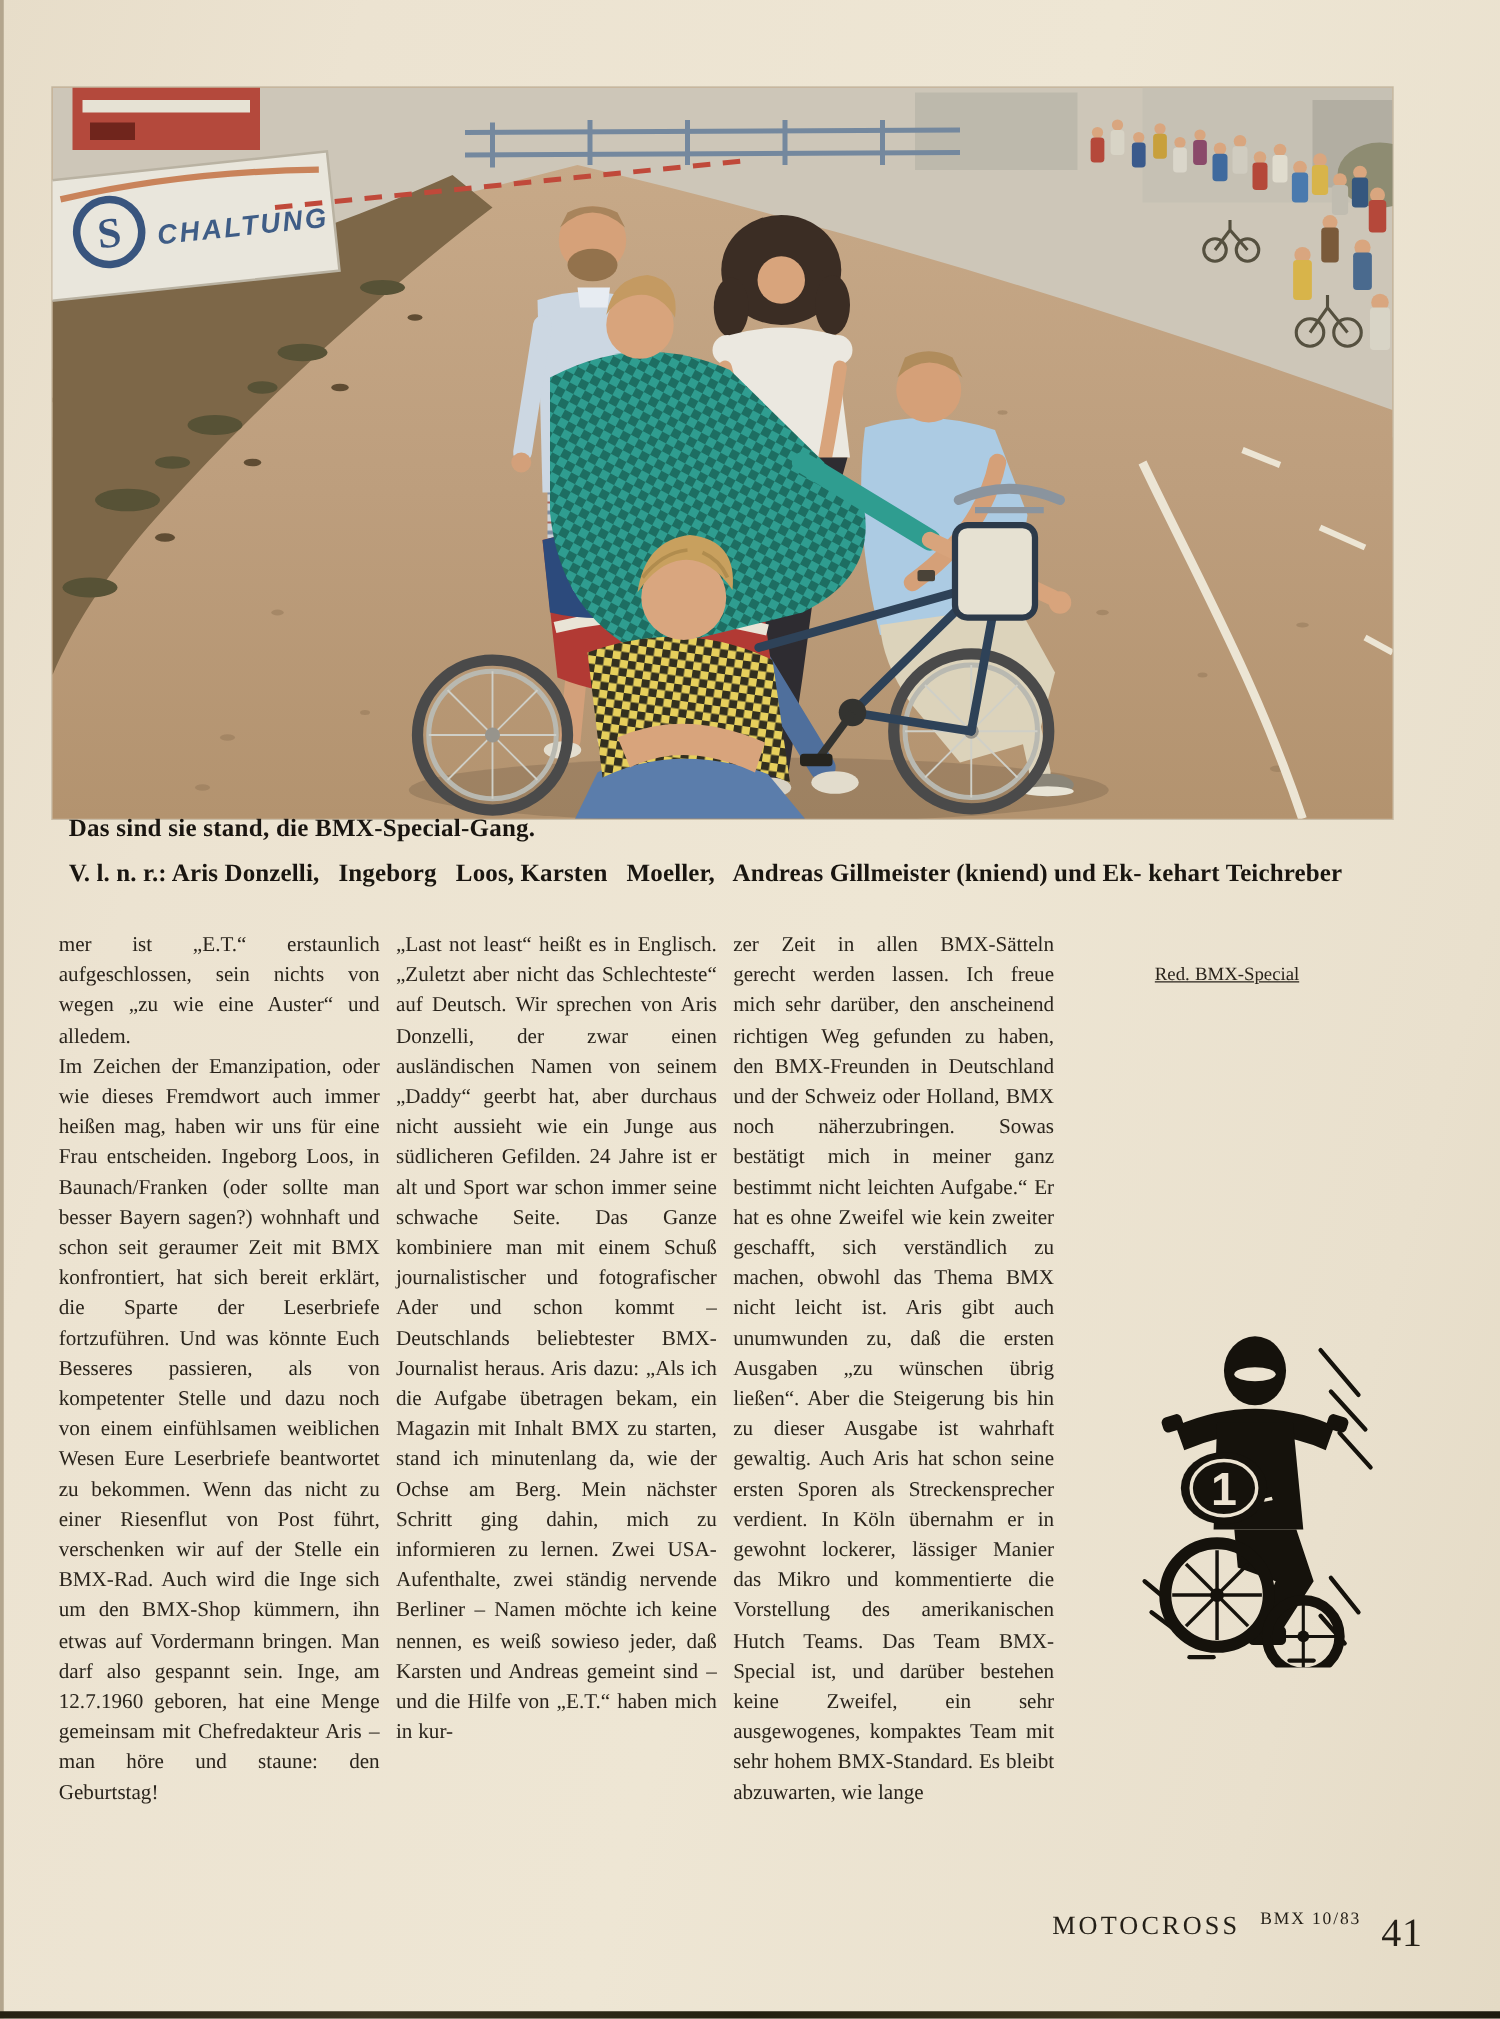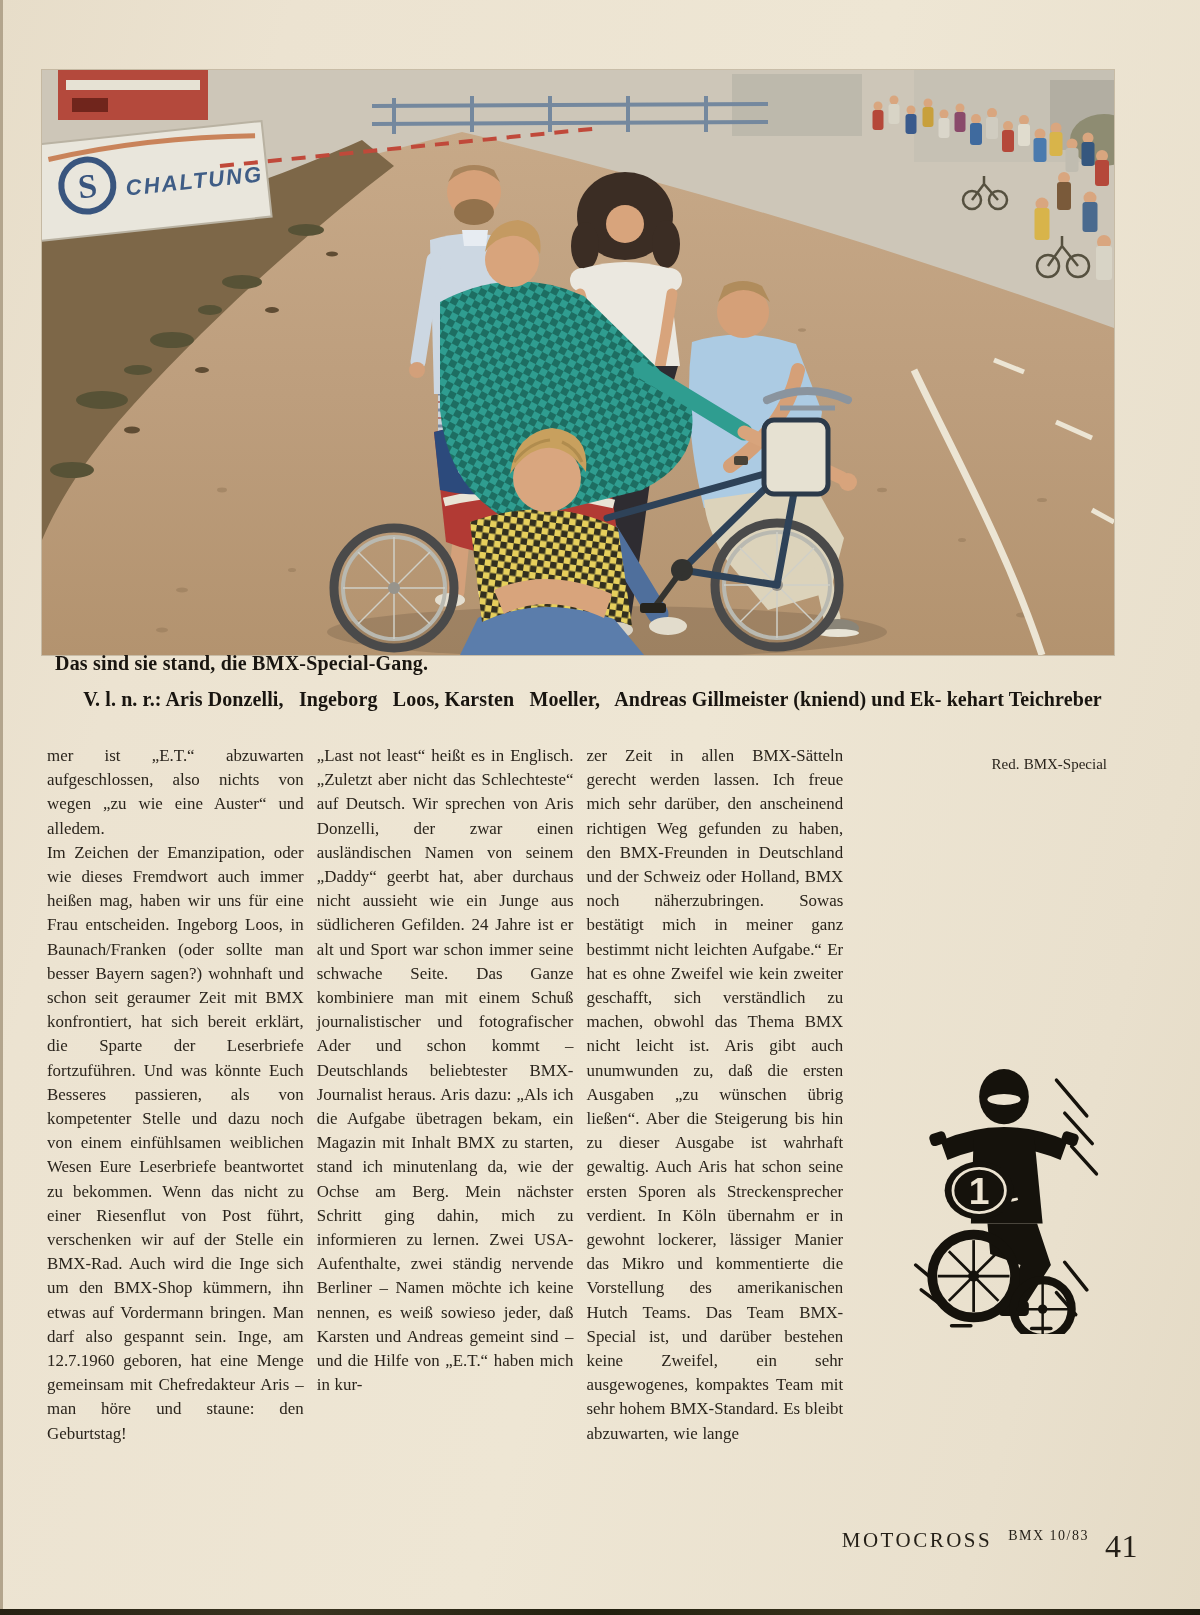--- a/index.html
+++ b/index.html
@@ -16,31 +16,31 @@
   .photo{position:absolute;left:42px;top:70px;width:1072px;height:585px;background:#c3a584;
     box-shadow:0 0 0 1px rgba(90,70,40,.25);}
   .photo svg{display:block;width:100%;height:100%;}
   
   .caption-bold{
     position:absolute;left:55px;top:652px;width:1060px;
     font-weight:700;font-size:20px;letter-spacing:.2px;color:#191510;
   }
   .caption-names{
     position:absolute;left:55px;top:688px;width:1075px;
-    font-weight:700;font-size:20px;color:#191510;white-space:pre-wrap;letter-spacing:.1px;text-align:center;
+    font-weight:700;font-size:20px;color:#191510;white-space:pre-wrap;letter-spacing:.1px;
   }
   
   .columns{
     position:absolute;left:47px;top:744px;width:1066px;
     display:grid;grid-template-columns:repeat(4,1fr);column-gap:13px;
   }
   .col{font-size:16.9px;line-height:24.2px;text-align:justify;color:#2a241c;
     hyphens:auto;-webkit-hyphens:auto;word-spacing:.5px;}
   .col p{margin:0;}
-  .signature{margin-top:8px;text-align:right;font-size:15px;padding-right:6px;color:#2a241c;}
+  .signature{margin-top:24px;text-align:center;font-size:15px;padding-right:6px;color:#2a241c;text-decoration:underline;}
   
   .ink-illus{position:absolute;left:893px;top:1058px;width:222px;height:276px;}
   .ink-illus svg{width:100%;height:100%;display:block;}
   
   .footer{
     position:absolute;right:62px;top:1528px;display:flex;align-items:flex-start;gap:16px;
     color:#241f17;
   }
   .footer .mag{font-size:21px;letter-spacing:2.5px;}
   .footer .issue{font-size:14px;letter-spacing:1.5px;}
@@ -316,21 +316,21 @@
         <path d="M472,392 Q488,372 508,370 M520,372 Q534,378 540,392" stroke="#b08c4e" stroke-width="3" fill="none"></path>
       </g>
     </svg>
   </div>
 
   <div class="caption-bold">Das sind sie stand, die BMX-Special-Gang.</div>
   <div class="caption-names">V. l. n. r.: Aris Donzelli,   Ingeborg   Loos, Karsten   Moeller,   Andreas Gillmeister (kniend) und Ek- kehart Teichreber</div>
 
   <div class="columns">
     <div class="col" lang="de">
-      <p>mer ist „E.T.“ abzuwarten aufgeschlossen, also nichts von wegen „zu wie eine Auster“ und alledem.</p>
+      <p>mer ist „E.T.“ erstaunlich aufgeschlossen, sein nichts von wegen „zu wie eine Auster“ und alledem.</p>
       <p>Im Zeichen der Emanzipation, oder wie dieses Fremdwort auch immer heißen mag, haben wir uns für eine Frau entscheiden. Ingeborg Loos, in Baunach/Franken (oder sollte man besser Bayern sagen?) wohnhaft und schon seit geraumer Zeit mit BMX konfrontiert, hat sich bereit erklärt, die Sparte der Leserbriefe fortzuführen. Und was könnte Euch Besseres passieren, als von kompetenter Stelle und dazu noch von einem einfühlsamen weiblichen Wesen Eure Leserbriefe beantwortet zu bekommen. Wenn das nicht zu einer Riesenflut von Post führt, verschenken wir auf der Stelle ein BMX-Rad. Auch wird die Inge sich um den BMX-Shop kümmern, ihn etwas auf Vordermann bringen. Man darf also gespannt sein. Inge, am 12.7.1960 geboren, hat eine Menge gemeinsam mit Chefredakteur Aris – man höre und staune: den Geburtstag!</p>
     </div>
     <div class="col" lang="de">
       <p>„Last not least“ heißt es in Englisch. „Zuletzt aber nicht das Schlechteste“ auf Deutsch. Wir sprechen von Aris Donzelli, der zwar einen ausländischen Namen von seinem „Daddy“ geerbt hat, aber durchaus nicht aussieht wie ein Junge aus südlicheren Gefilden. 24 Jahre ist er alt und Sport war schon immer seine schwache Seite. Das Ganze kombiniere man mit einem Schuß journalistischer und fotografischer Ader und schon kommt – Deutschlands beliebtester BMX-Journalist heraus. Aris dazu: „Als ich die Aufgabe übetragen bekam, ein Magazin mit Inhalt BMX zu starten, stand ich minutenlang da, wie der Ochse am Berg. Mein nächster Schritt ging dahin, mich zu informieren zu lernen. Zwei USA-Aufenthalte, zwei ständig nervende Berliner – Namen möchte ich keine nennen, es weiß sowieso jeder, daß Karsten und Andreas gemeint sind – und die Hilfe von „E.T.“ haben mich in kur-</p>
     </div>
     <div class="col" lang="de">
       <p>zer Zeit in allen BMX-Sätteln gerecht werden lassen. Ich freue mich sehr darüber, den anscheinend richtigen Weg gefunden zu haben, den BMX-Freunden in Deutschland und der Schweiz oder Holland, BMX noch näherzubringen. Sowas bestätigt mich in meiner ganz bestimmt nicht leichten Aufgabe.“ Er hat es ohne Zweifel wie kein zweiter geschafft, sich verständlich zu machen, obwohl das Thema BMX nicht leicht ist. Aris gibt auch unumwunden zu, daß die ersten Ausgaben „zu wünschen übrig ließen“. Aber die Steigerung bis hin zu dieser Ausgabe ist wahrhaft gewaltig. Auch Aris hat schon seine ersten Sporen als Streckensprecher verdient. In Köln übernahm er in gewohnt lockerer, lässiger Manier das Mikro und kommentierte die Vorstellung des amerikanischen Hutch Teams. Das Team BMX-Special ist, und darüber bestehen keine Zweifel, ein sehr ausgewogenes, kompaktes Team mit sehr hohem BMX-Standard. Es bleibt abzuwarten, wie lange</p>
     </div>
     <div class="col" lang="de">
       <div class="signature">Red. BMX-Special</div>

